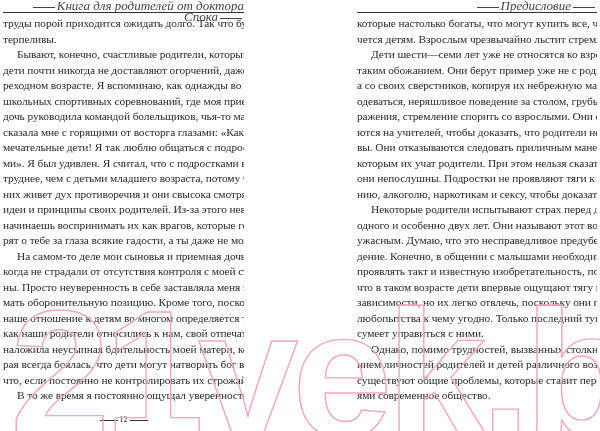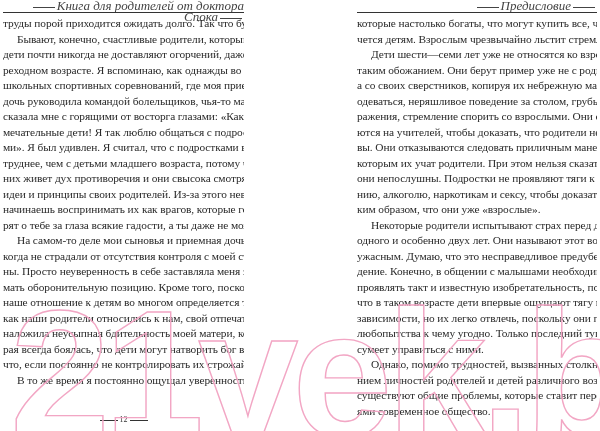--- a/index.html
+++ b/index.html
@@ -44,20 +44,21 @@
 </head>
 <body>
 
 <div class="page left">
   <div class="running-head">
     <span class="dash"></span><span>Книга для родителей от доктора Спока</span><span class="dash"></span>
   </div>
   <div class="head-rule"></div>
   <div class="body-text" id="left-body">
       <span class="line">труды порой приходится ожидать долго. Так что будьте</span>
+      <span class="line last">терпеливы.</span>
       <span class="line" style="text-indent: 14px;">Бывают, конечно, счастливые родители, которым</span>
       <span class="line">дети почти никогда не доставляют огорчений, даже в пе-</span>
       <span class="line">реходном возрасте. Я вспоминаю, как однажды во время</span>
       <span class="line">школьных спортивных соревнований, где моя приемная</span>
       <span class="line">дочь руководила командой болельщиков, чья-то мать</span>
       <span class="line">сказала мне с горящими от восторга глазами: «Какие за-</span>
       <span class="line">мечательные дети! Я так люблю общаться с подростка-</span>
       <span class="line">ми». Я был удивлен. Я считал, что с подростками всегда</span>
       <span class="line">труднее, чем с детьми младшего возраста, потому что в</span>
       <span class="line">них живет дух противоречия и они свысока смотрят на</span>
@@ -91,21 +92,20 @@
       <span class="line" style="text-indent: 14px;">Дети шести—семи лет уже не относятся ко взрослым с</span>
       <span class="line">таким обожанием. Они берут пример уже не с родителей,</span>
       <span class="line">а со своих сверстников, копируя их небрежную манеру</span>
       <span class="line">одеваться, неряшливое поведение за столом, грубые вы-</span>
       <span class="line">ражения, стремление спорить со взрослыми. Они ссыла-</span>
       <span class="line">ются на учителей, чтобы доказать, что родители не пра-</span>
       <span class="line">вы. Они отказываются следовать приличным манерам,</span>
       <span class="line">которым их учат родители. При этом нельзя сказать, что</span>
       <span class="line">они непослушны. Подростки не проявляют тяги к куре-</span>
       <span class="line">нию, алкоголю, наркотикам и сексу, чтобы доказать та-</span>
-      <span class="line last">ким образом, что они уже «взрослые».</span>
       <span class="line" style="text-indent: 14px;">Некоторые родители испытывают страх перед детьми</span>
       <span class="line">одного и особенно двух лет. Они называют этот возраст</span>
       <span class="line">ужасным. Думаю, что это несправедливое предубеж-</span>
       <span class="line">дение. Конечно, в общении с малышами необходимо</span>
       <span class="line">проявлять такт и известную изобретательность, потому</span>
       <span class="line">что в таком возрасте дети впервые ощущают тягу к не-</span>
       <span class="line">зависимости, но их легко отвлечь, поскольку они полны</span>
       <span class="line">любопытства к чему угодно. Только последний тупица не</span>
       <span class="line last">сумеет управиться с ними.</span>
       <span class="line" style="text-indent: 14px;">Однако, помимо трудностей, вызванных столкнове-</span>

